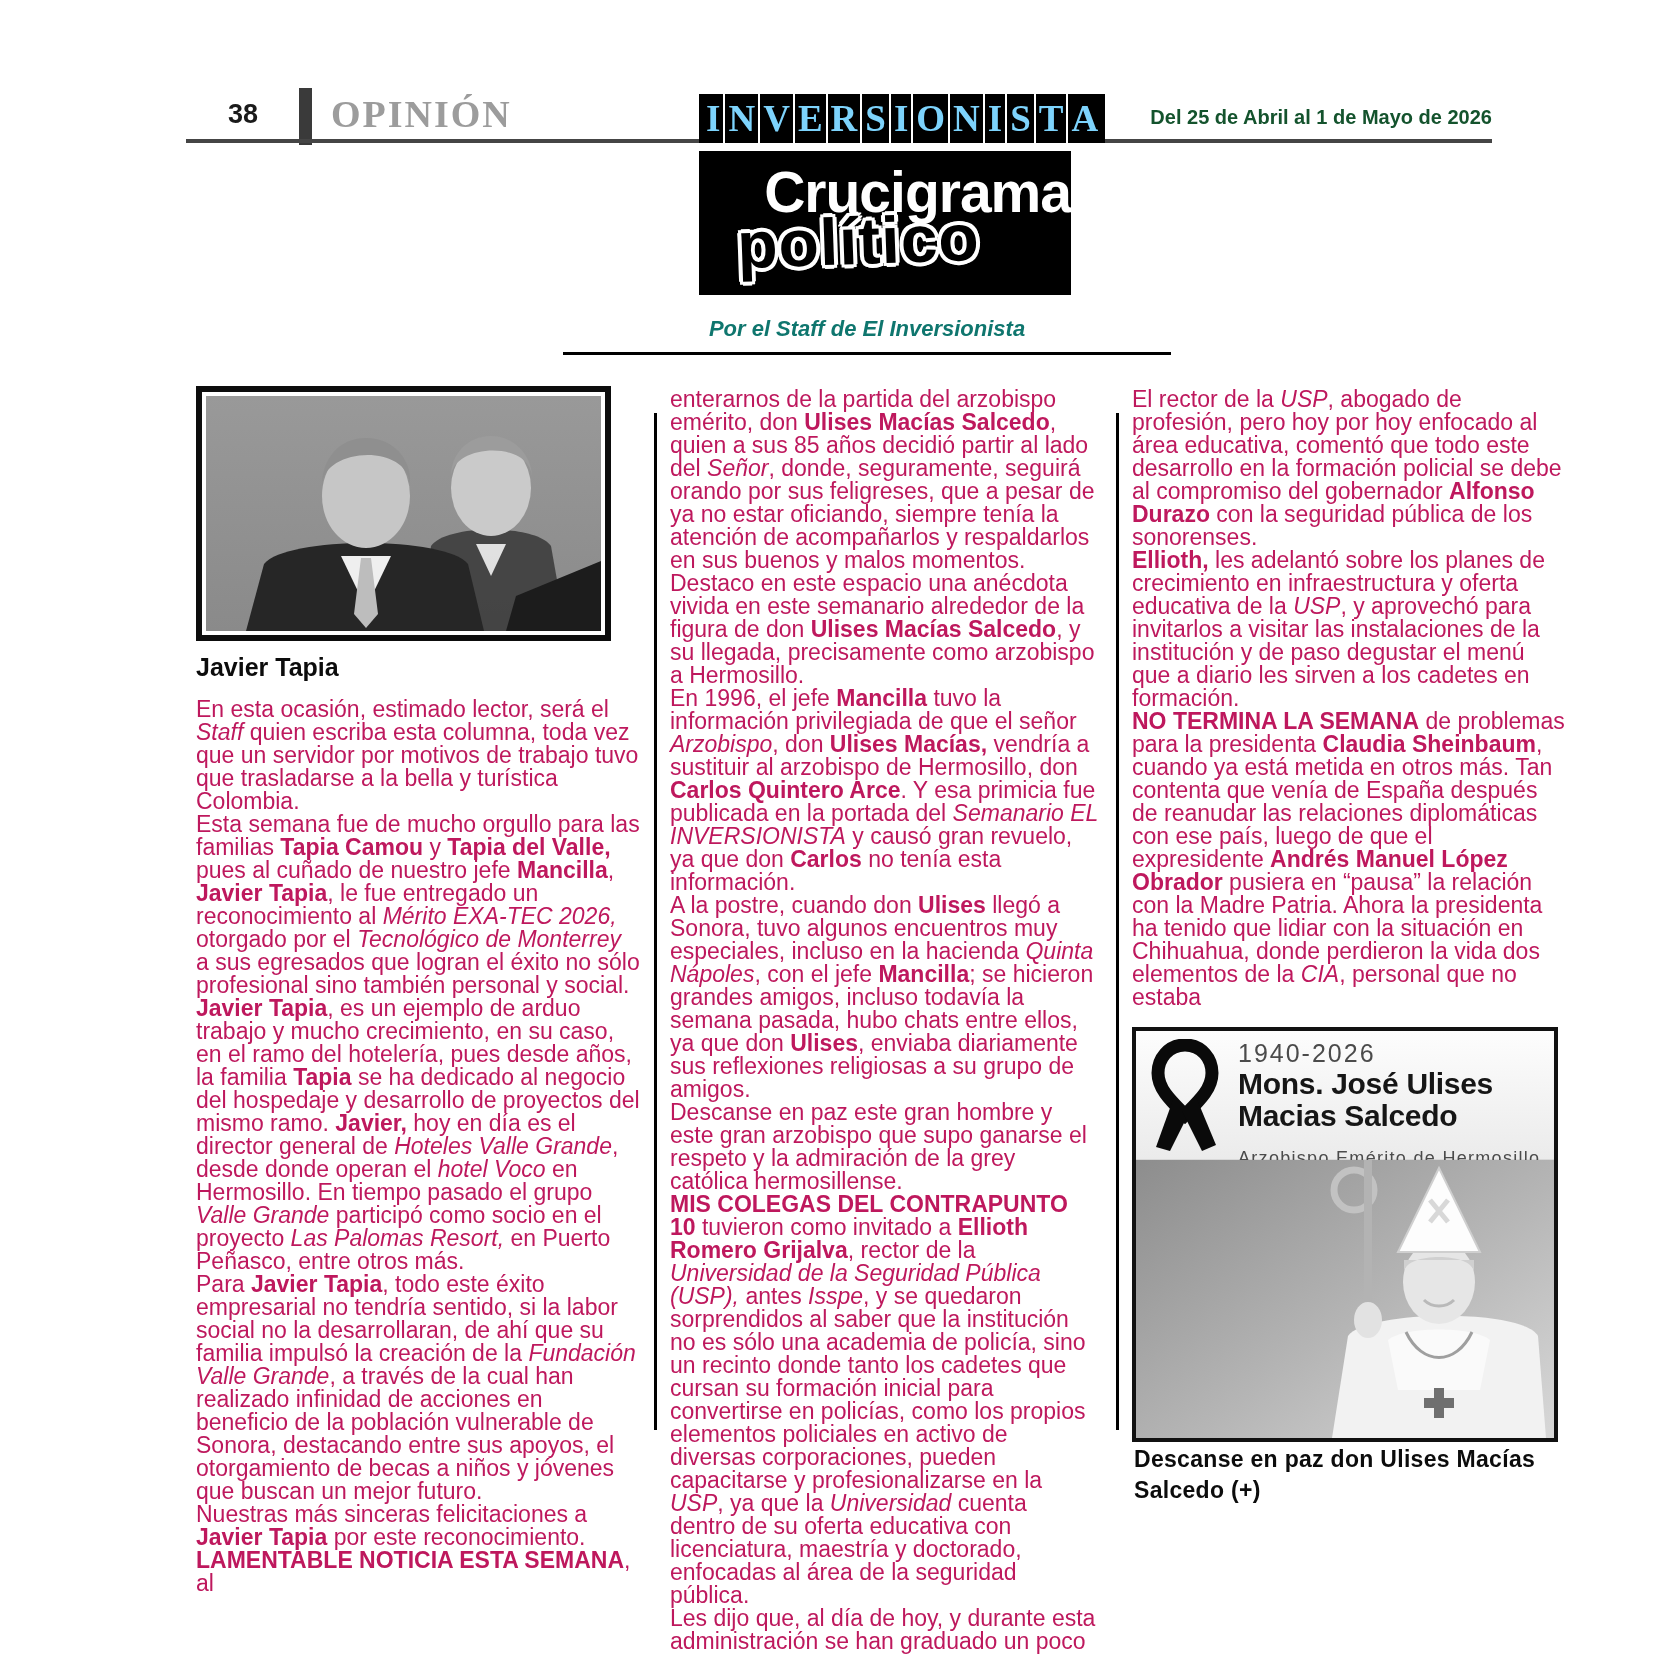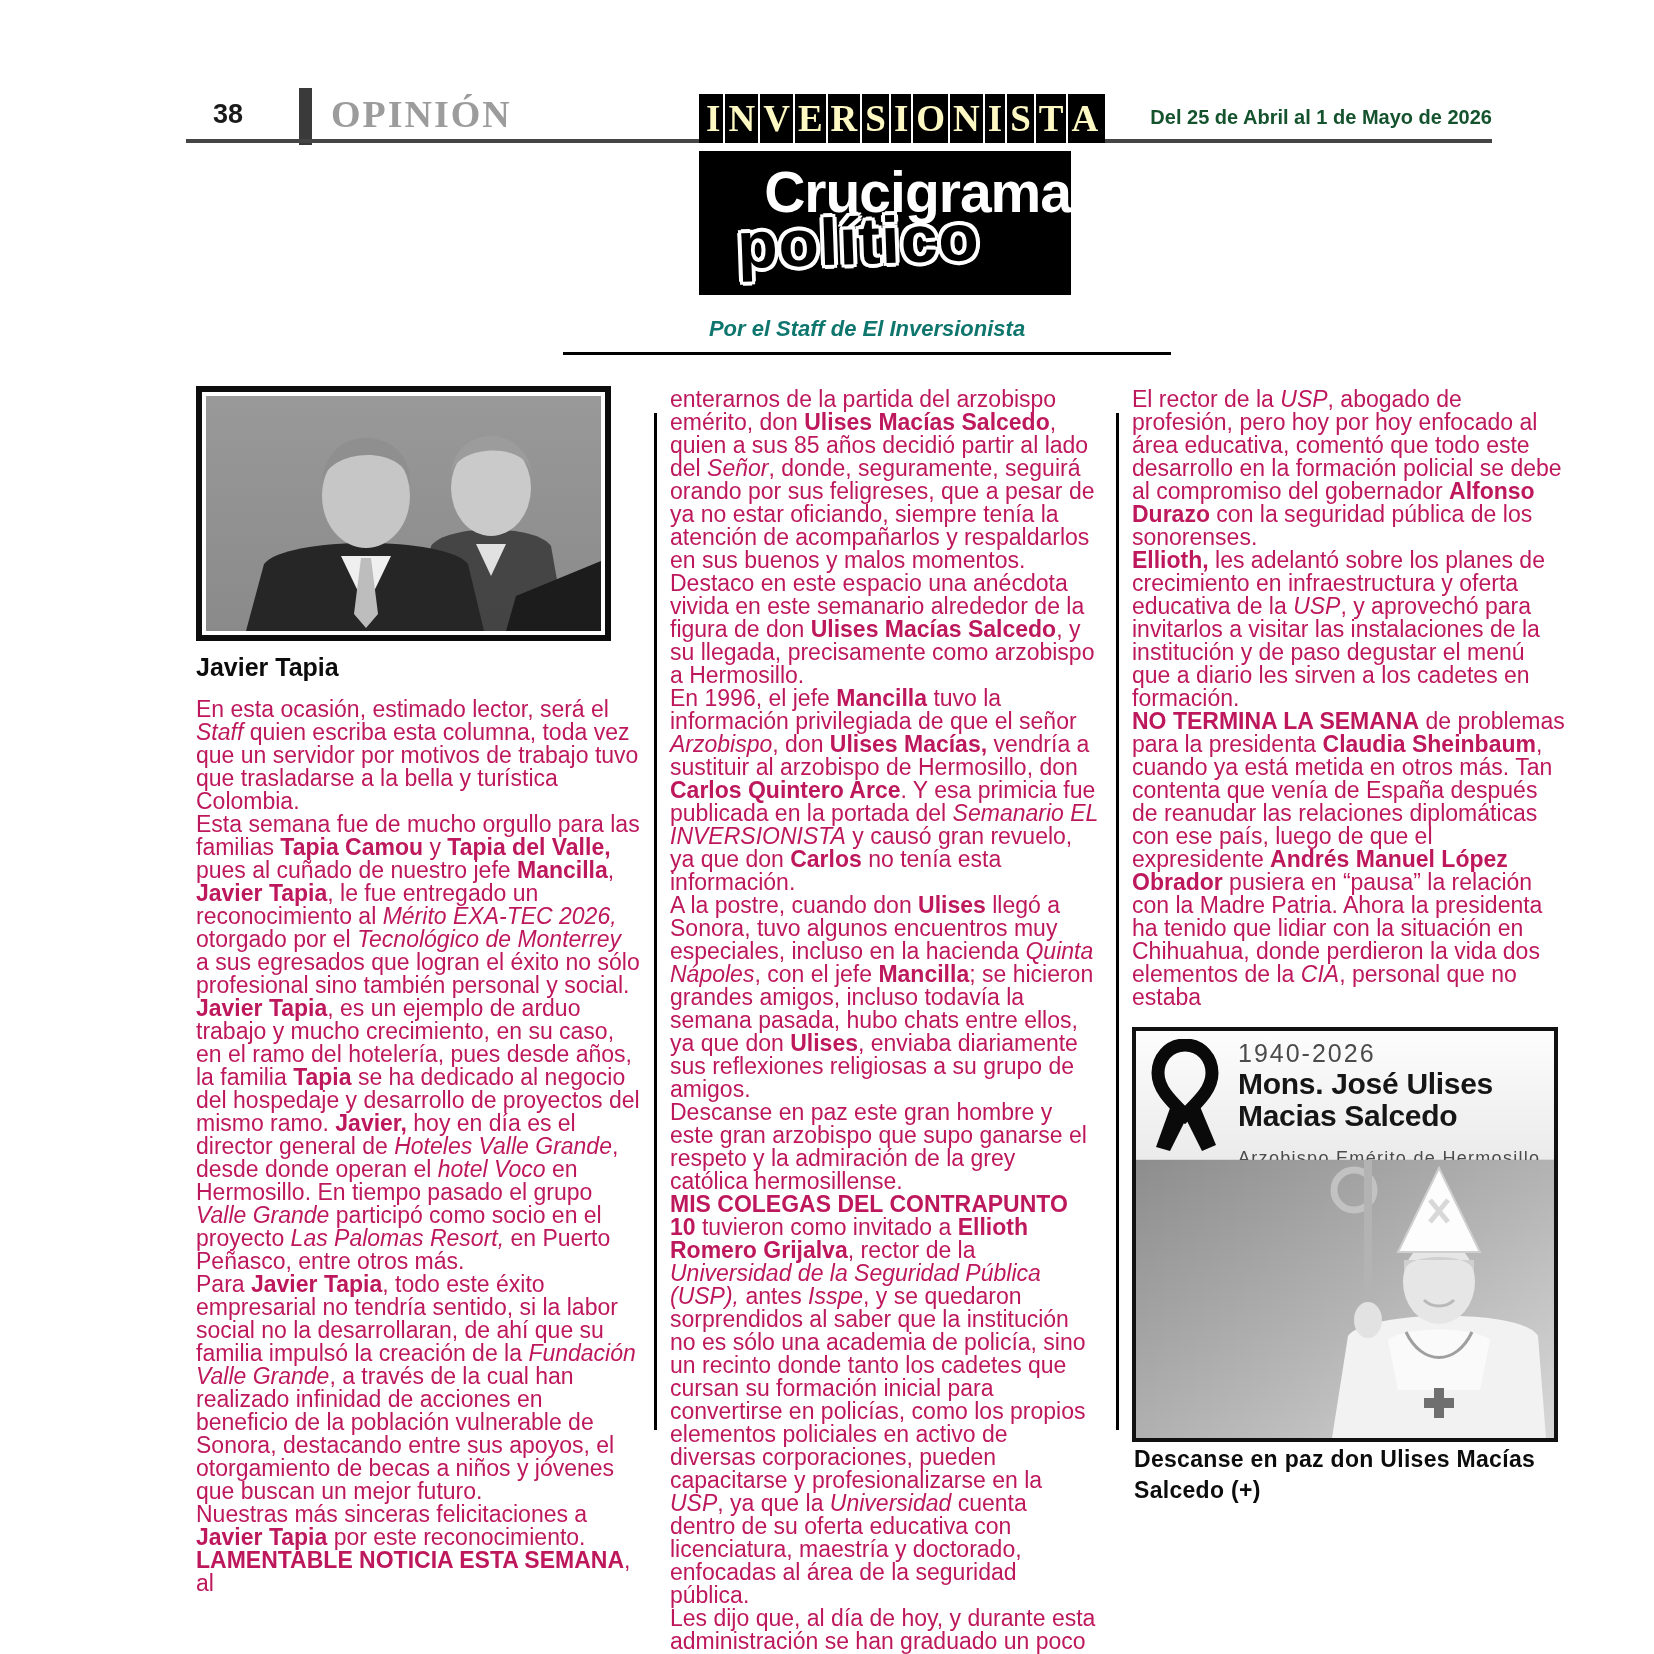--- a/index.html
+++ b/index.html
@@ -1,25 +1,25 @@
 <!DOCTYPE html>
 <html lang="es"><head>
 <meta charset="utf-8">
 <style>
   html,body{margin:0;padding:0;background:#fff;}
   .page{position:relative;width:1654px;height:1654px;background:#fff;overflow:hidden;
         font-family:"Liberation Sans","DejaVu Sans",sans-serif;color:#111;}
 
   
-  .page-num{position:absolute;left:213px;top:99px;font-size:27px;font-weight:bold;color:#1a1a1a;}
+  .page-num{position:absolute;left:228px;top:99px;font-size:27px;font-weight:bold;color:#1a1a1a;}
   .section-bar{position:absolute;left:299px;top:88px;width:13px;height:57px;background:#3a3a3a;}
   .section-title{position:absolute;left:331px;top:92px;font-family:"Liberation Serif","DejaVu Serif",serif;
         font-size:38px;font-weight:bold;color:#9c9c9c;letter-spacing:2px;}
   .header-rule{position:absolute;left:186px;top:139px;width:1306px;height:4px;background:#454545;}
-  .masthead{position:absolute;left:699px;top:94px;height:49px;background:#000;color:#fef9c3;
+  .masthead{position:absolute;left:699px;top:94px;height:49px;background:#000;color:#7dd3fc;
         font-family:"Liberation Serif","DejaVu Serif",serif;font-weight:bold;font-size:37px;
         line-height:49px;padding:0 4px;white-space:nowrap;}
   .masthead span{display:inline-block;padding:0 3px;border-right:2px solid #fff;height:49px;}
   .masthead span:last-child{border-right:none;}
   .edition-date{position:absolute;right:162px;top:106px;font-size:20px;font-weight:bold;color:#14532d;}
 
   
   .logo-box{position:absolute;left:699px;top:151px;width:372px;height:144px;background:#000;text-align:right;}
   .logo-line1{display:inline-block;margin-top:8px;color:#fff;font-size:57px;font-weight:900;letter-spacing:-1px;}
   .logo-line2{position:absolute;left:737px;top:203px;font-size:66px;font-weight:900;color:#000;

